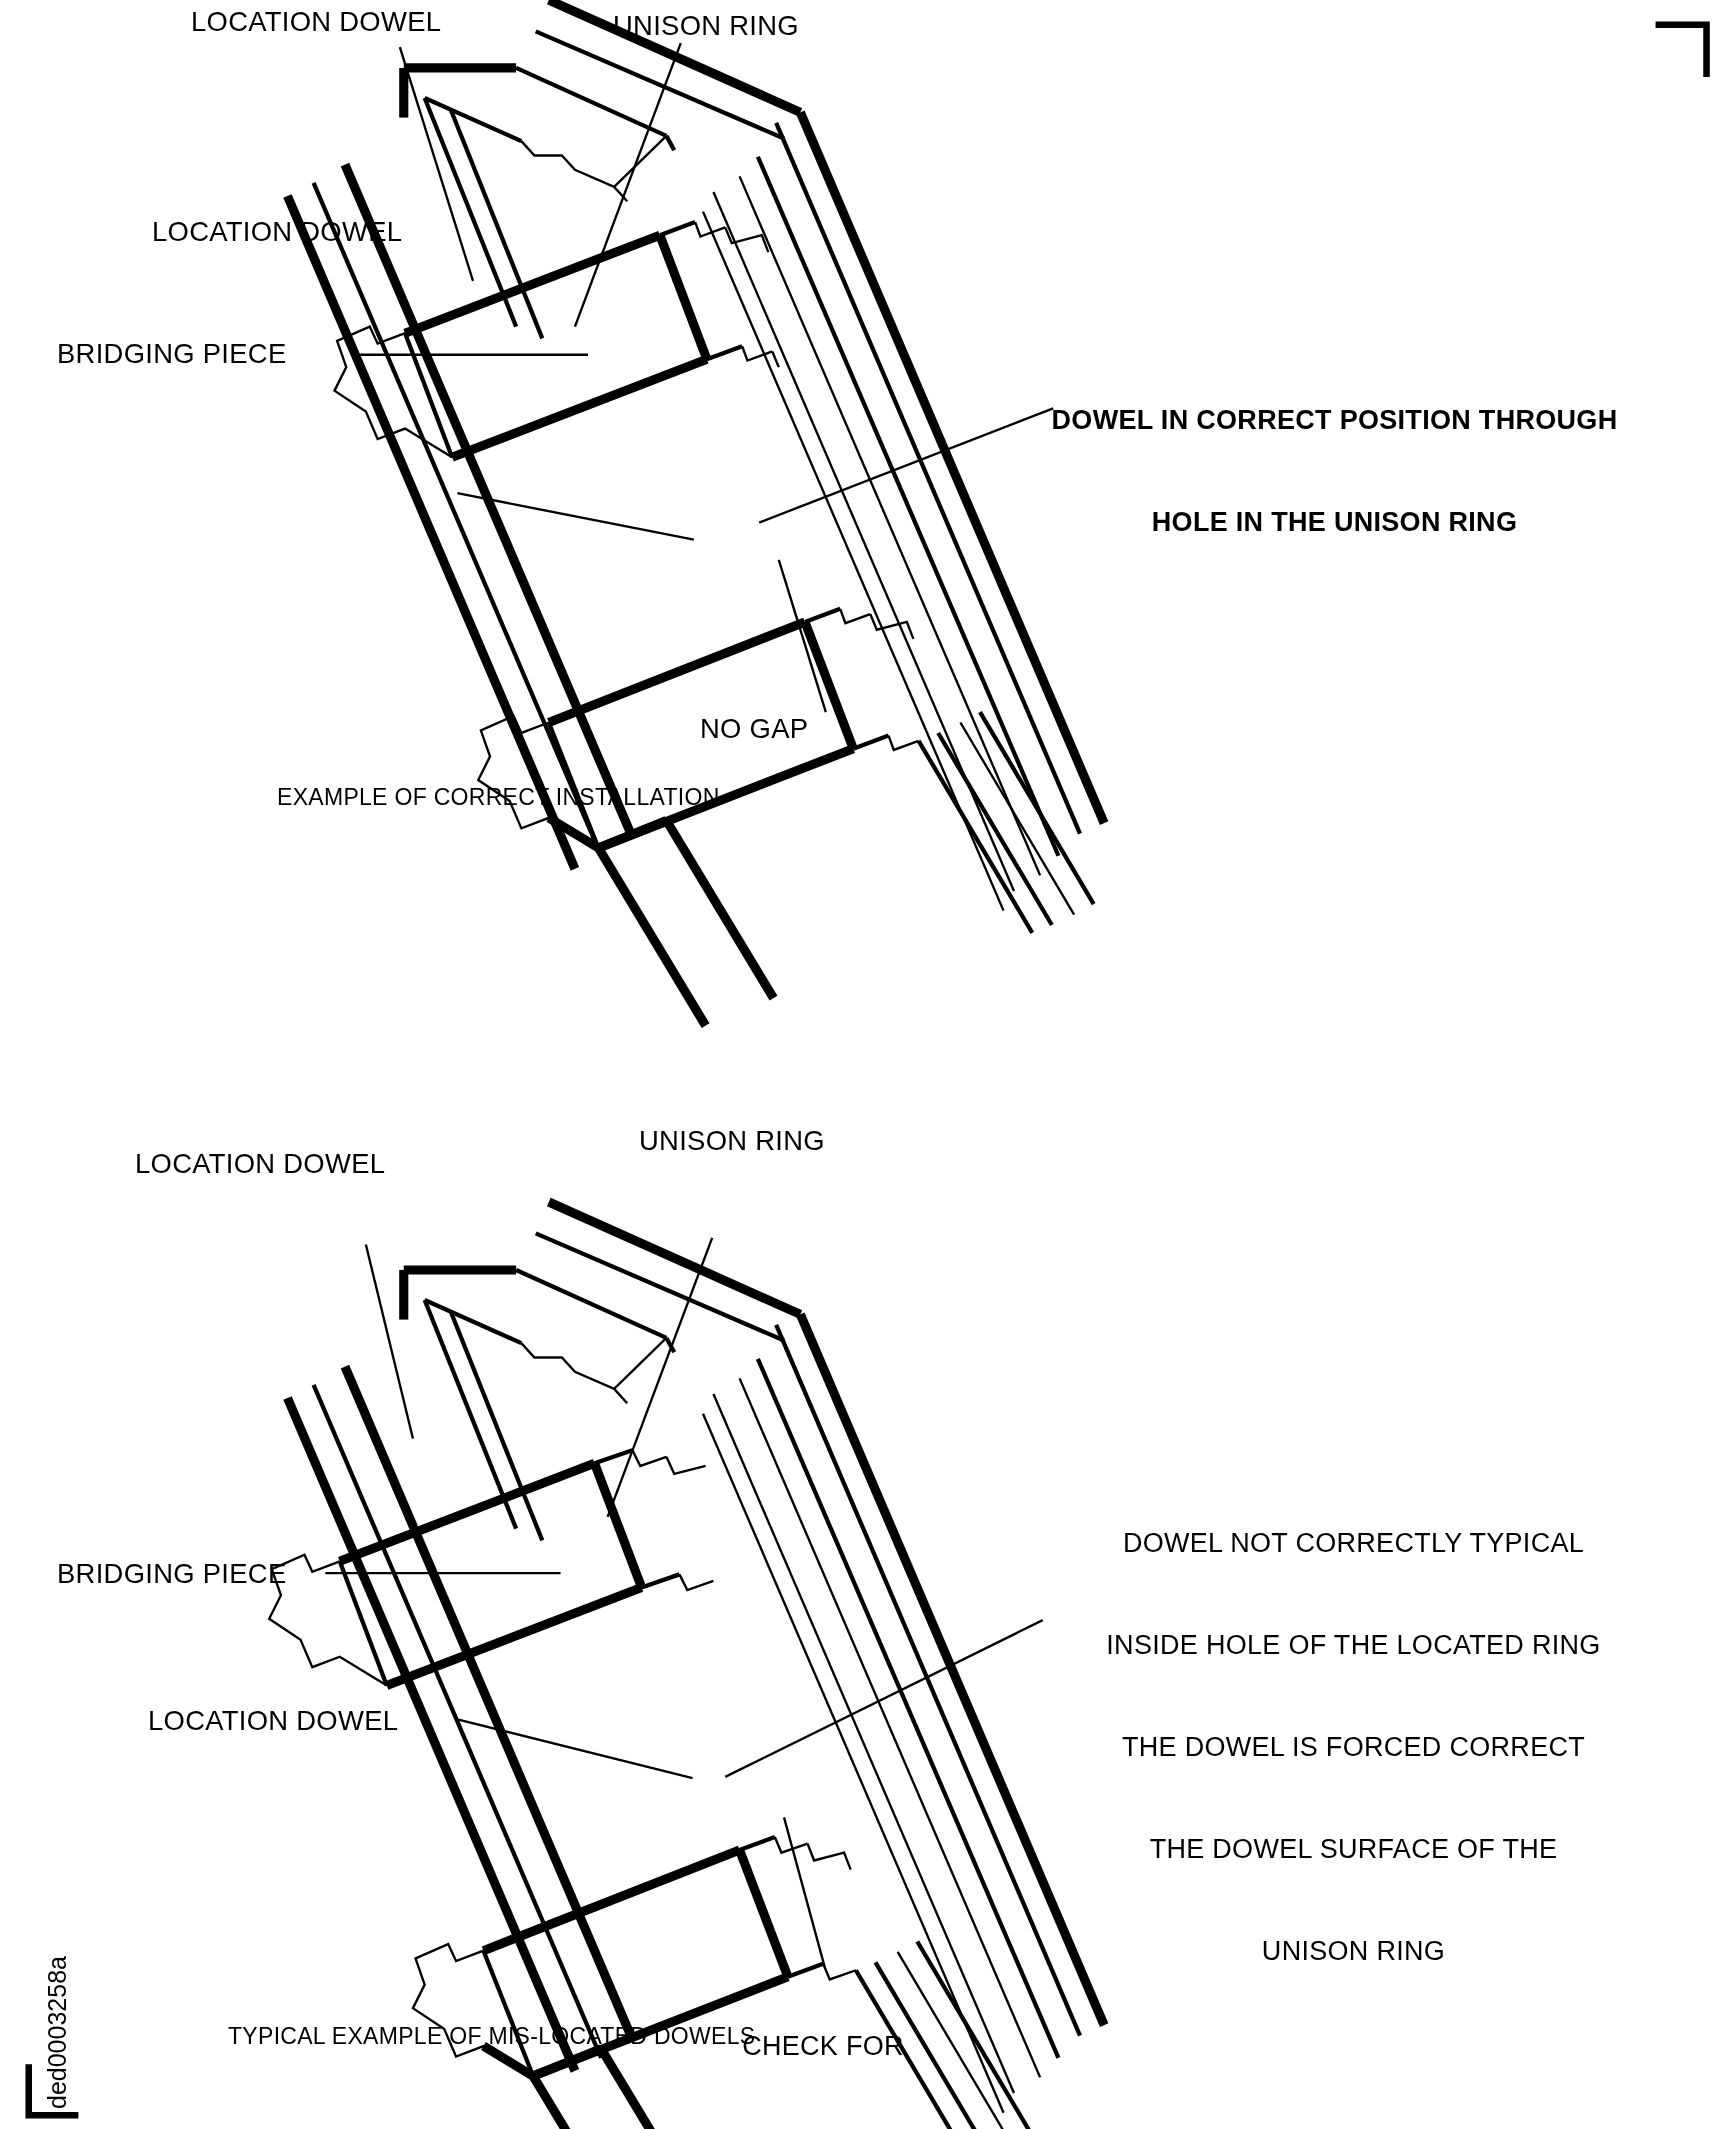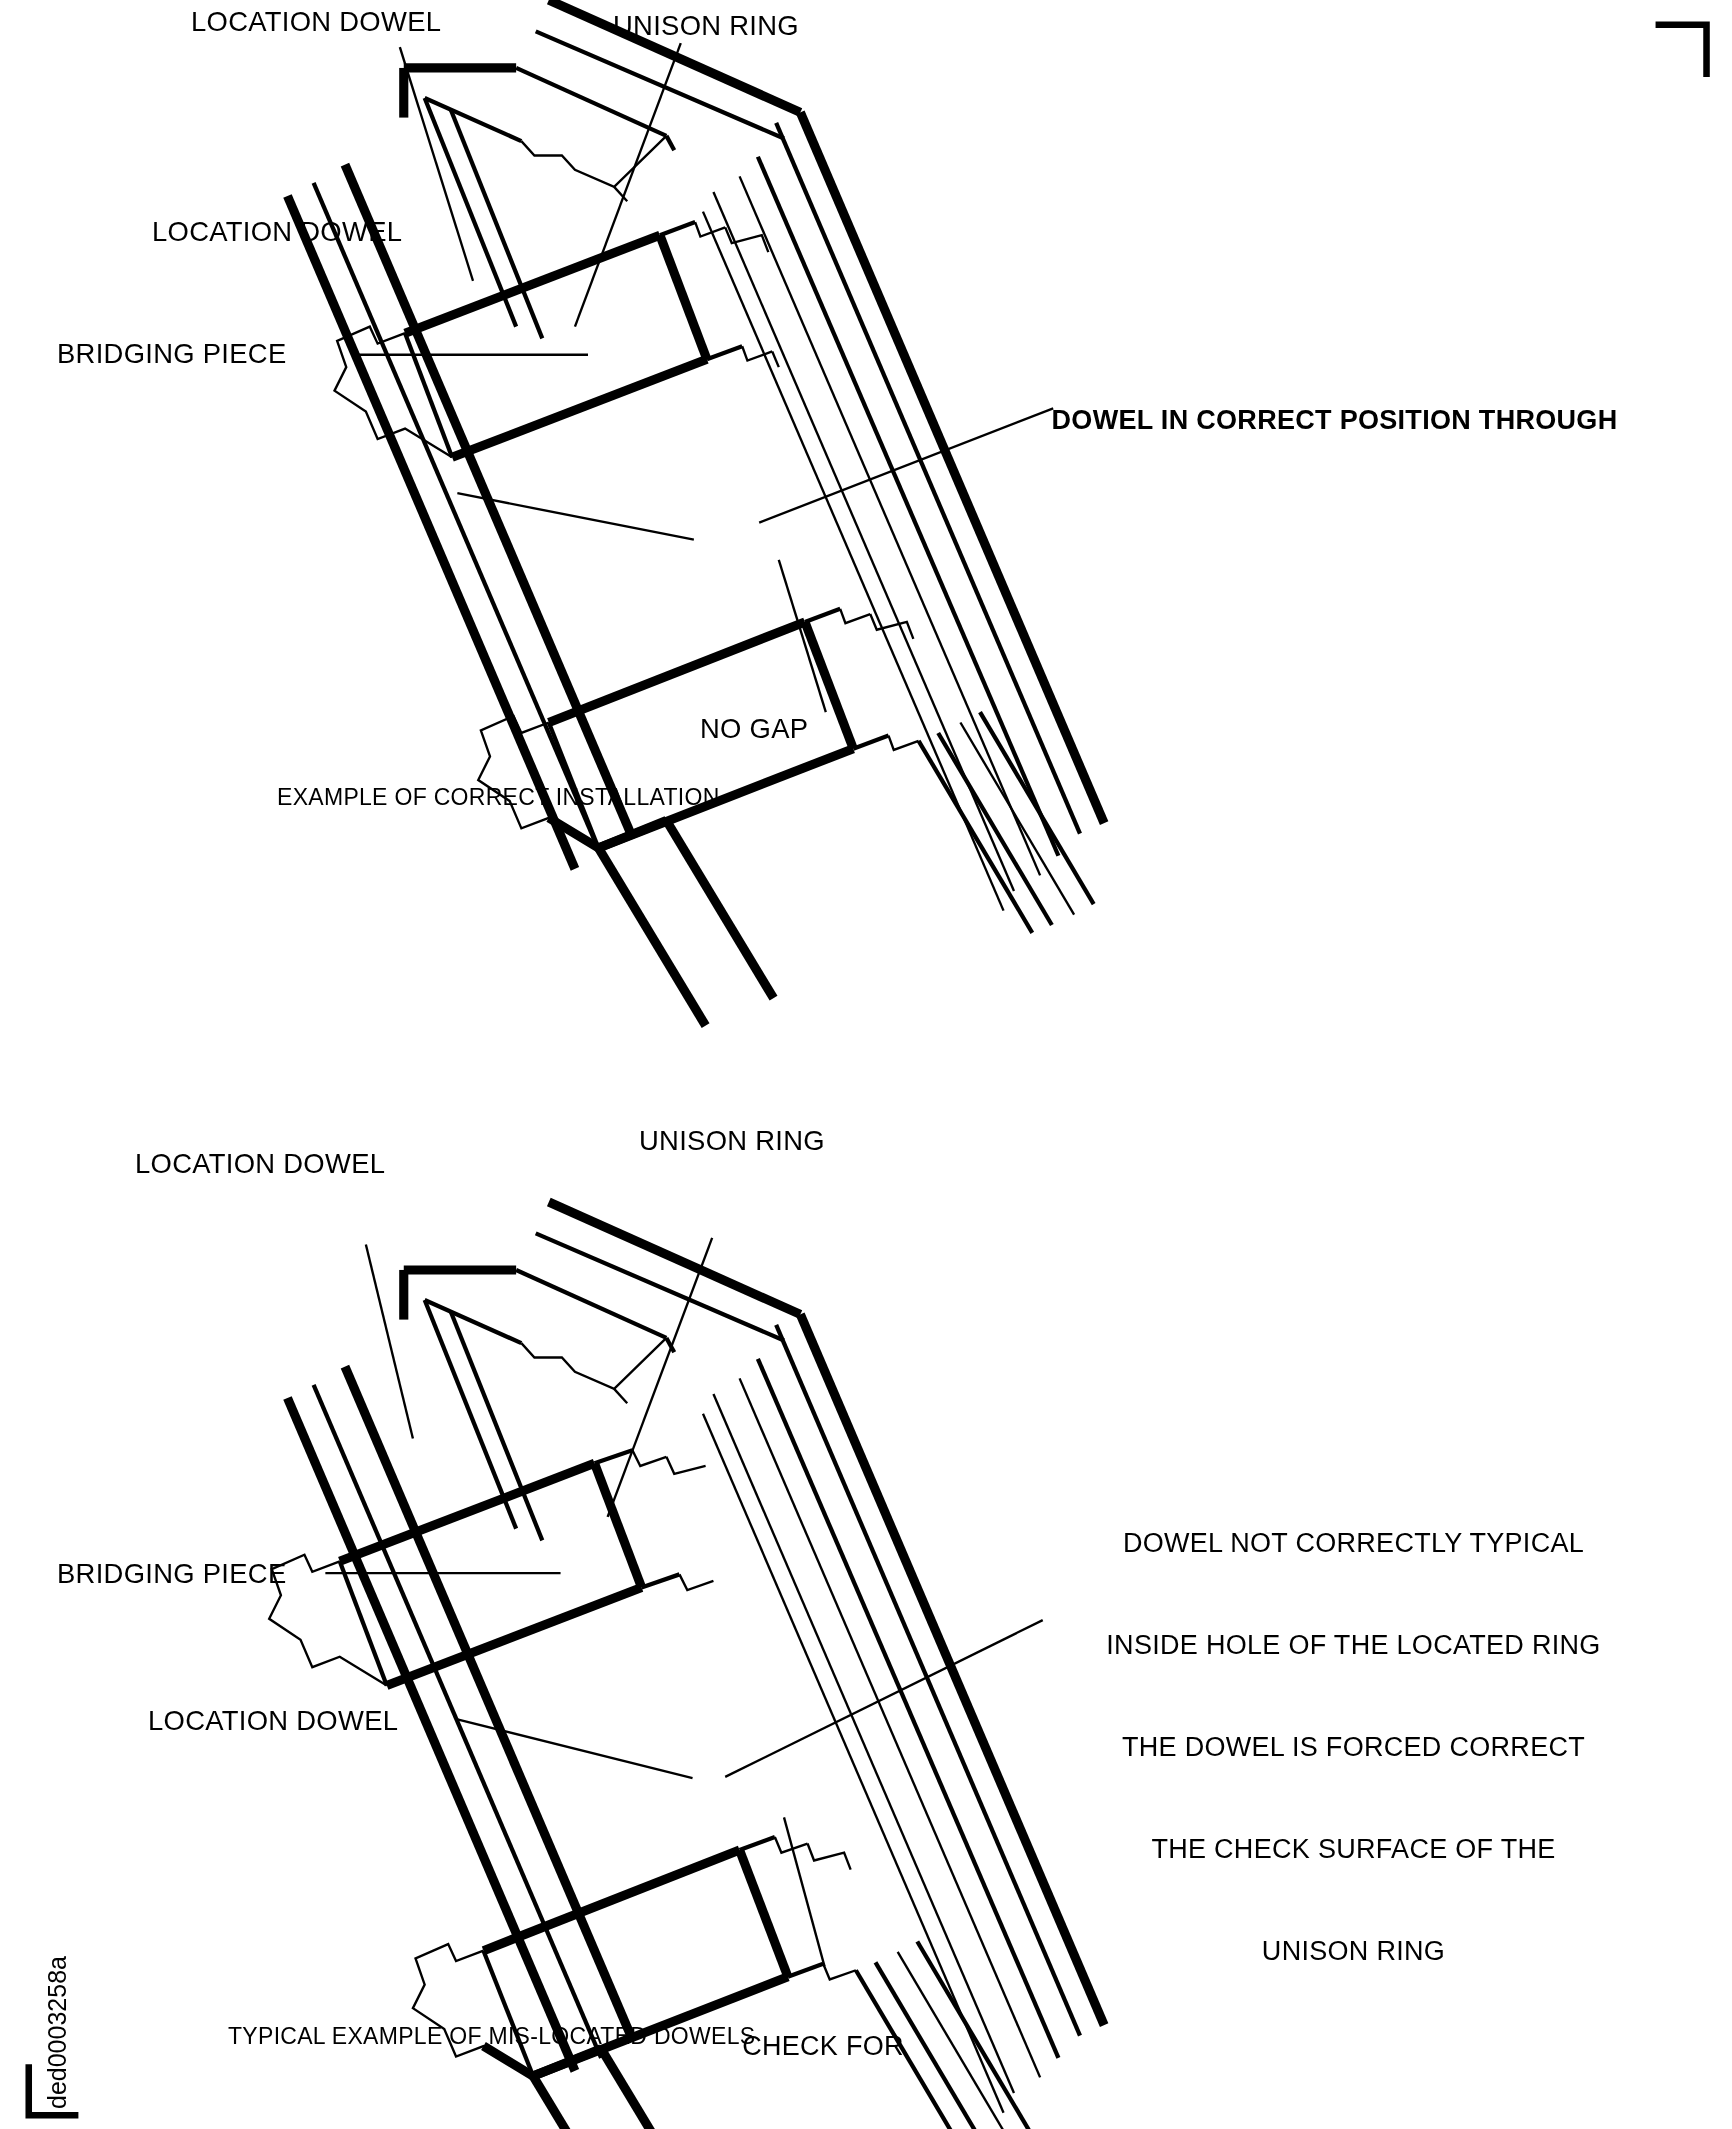--- a/index.html
+++ b/index.html
@@ -264,20 +264,21 @@
   <div class="lbl lbl-42" style="left:613px; top:11.8px;">UNISON RING</div>
 
   <div class="lbl lbl-42" style="left:57px; top:340px;">BRIDGING PIECE</div>
 
   <div class="lbl lbl-42" style="left:152px; top:218px;">LOCATION DOWEL</div>
 
   <div class="lbl lbl-42" style="left:700px; top:715px;">NO GAP</div>
 
   <div class="multiline ml-center" style="left:988px; top:335px; width:693px;font-weight:bold;">
     <div>DOWEL IN CORRECT POSITION THROUGH</div>
+    <div>HOLE IN THE UNISON RING</div>
   </div>
 
   <div class="center-cap" style="left:277px; top:784px;">EXAMPLE OF CORRECT INSTALLATION</div>
 
   <div class="lbl lbl-42" style="left:135px; top:1150px;">LOCATION DOWEL</div>
 
   <div class="lbl lbl-42" style="left:639px; top:1127px;">UNISON RING</div>
 
   <div class="lbl lbl-42" style="left:57px; top:1560px;">BRIDGING PIECE</div>
 
@@ -285,21 +286,21 @@
 
   <div class="multiline ml-center" style="left:666px; top:1959px; width:314px; line-height:35px;">
     <div>CHECK FOR</div>
     
   </div>
 
   <div class="multiline ml-center" style="left:1014px; top:1458px; width:679px;">
     <div>DOWEL NOT CORRECTLY TYPICAL</div>
     <div>INSIDE HOLE OF THE LOCATED RING</div>
     <div>THE DOWEL IS FORCED CORRECT</div>
-    <div>THE CHECK SURFACE OF THE</div>
+    <div>THE DOWEL SURFACE OF THE</div>
     <div>UNISON RING</div>
   </div>
 
   <div class="center-cap" style="left:228px; top:2023px;">TYPICAL EXAMPLE OF MIS-LOCATED DOWELS</div>
 
   <div class="figure-id" style="left:43px; top:2109px;">ded0003258a</div>
 
 </div>
 
 

